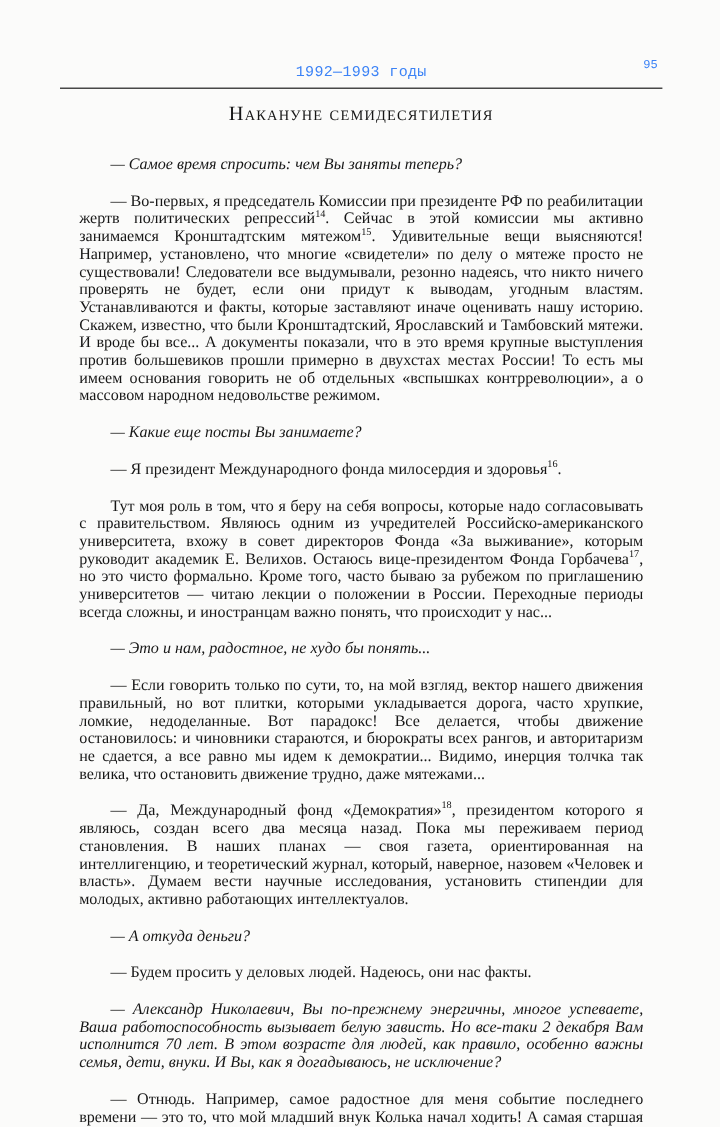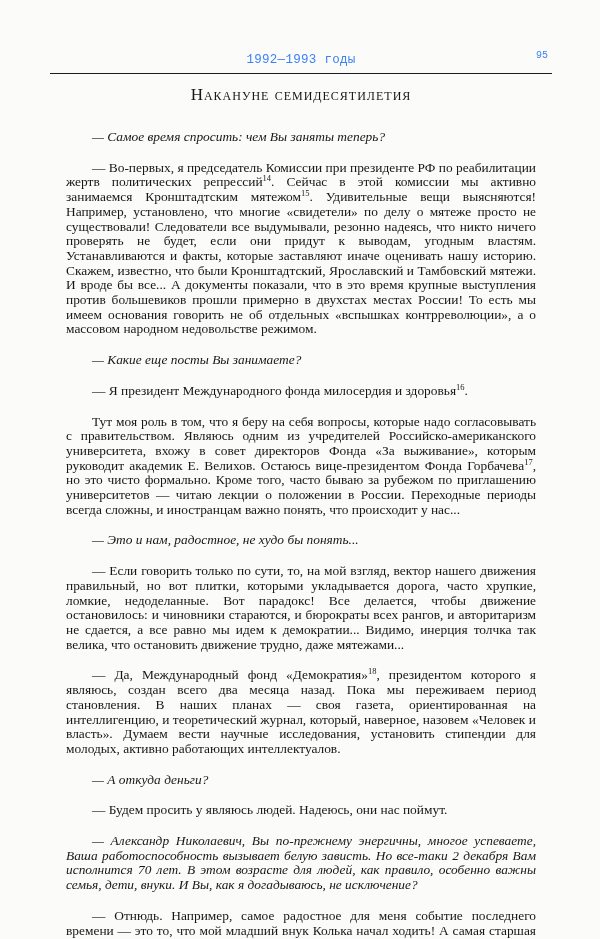--- a/index.html
+++ b/index.html
@@ -88,17 +88,17 @@
   <div class="text-block">
       <p class="para question">— Самое время спросить: чем Вы заняты теперь?</p>
       <p class="para answer">— Во-первых, я председатель Комиссии при президенте РФ по реабилитации жертв политических репрессий<sup>14</sup>. Сейчас в этой комиссии мы активно занимаемся Кронштадтским мятежом<sup>15</sup>. Удивительные вещи выясняются! Например, установлено, что многие «свидетели» по делу о мятеже просто не существовали! Следователи все выдумывали, резонно надеясь, что никто ничего проверять не будет, если они придут к выводам, угодным властям. Устанавливаются и факты, которые заставляют иначе оценивать нашу историю. Скажем, известно, что были Кронштадтский, Ярославский и Тамбовский мятежи. И вроде бы все... А документы показали, что в это время крупные выступления против большевиков прошли примерно в двухстах местах России! То есть мы имеем основания говорить не об отдельных «вспышках контрреволюции», а о массовом народном недовольстве режимом.</p>
       <p class="para question">— Какие еще посты Вы занимаете?</p>
       <p class="para answer">— Я президент Международного фонда милосердия и здоровья<sup>16</sup>.</p>
       <p class="para answer">Тут моя роль в том, что я беру на себя вопросы, которые надо согласовывать с правительством. Являюсь одним из учредителей Российско-американского университета, вхожу в совет директоров Фонда «За выживание», которым руководит академик Е. Велихов. Остаюсь вице-президентом Фонда Горбачева<sup>17</sup>, но это чисто формально. Кроме того, часто бываю за рубежом по приглашению университетов — читаю лекции о положении в России. Переходные периоды всегда сложны, и иностранцам важно понять, что происходит у нас...</p>
       <p class="para question">— Это и нам, радостное, не худо бы понять...</p>
       <p class="para answer">— Если говорить только по сути, то, на мой взгляд, вектор нашего движения правильный, но вот плитки, которыми укладывается дорога, часто хрупкие, ломкие, недоделанные. Вот парадокс! Все делается, чтобы движение остановилось: и чиновники стараются, и бюрократы всех рангов, и авторитаризм не сдается, а все равно мы идем к демократии... Видимо, инерция толчка так велика, что остановить движение трудно, даже мятежами...</p>
       <p class="para answer">— Да, Международный фонд «Демократия»<sup>18</sup>, президентом которого я являюсь, создан всего два месяца назад. Пока мы переживаем период становления. В наших планах — своя газета, ориентированная на интеллигенцию, и теоретический журнал, который, наверное, назовем «Человек и власть». Думаем вести научные исследования, установить стипендии для молодых, активно работающих интеллектуалов.</p>
       <p class="para question">— А откуда деньги?</p>
-      <p class="para answer">— Будем просить у являюсь людей. Надеюсь, они нас поймут.</p>
+      <p class="para answer">— Будем просить у деловых людей. Надеюсь, они нас факты.</p>
       <p class="para question">— Александр Николаевич, Вы по-прежнему энергичны, многое успеваете, Ваша работоспособность вызывает белую зависть. Но все-таки 2 декабря Вам исполнится 70 лет. В этом возрасте для людей, как правило, особенно важны семья, дети, внуки. И Вы, как я догадываюсь, не исключение?</p>
       <p class="para answer">— Отнюдь. Например, самое радостное для меня событие последнего времени — это то, что мой младший внук Колька начал ходить! А самая старшая внучка Наташа — уже совсем взрослая. А другая, Саша, ей 18 лет, уже преподает в школе русский язык и очень этим увлечена... Ну и так далее.</p>
     </div>
 </div>
 
 </body></html>

